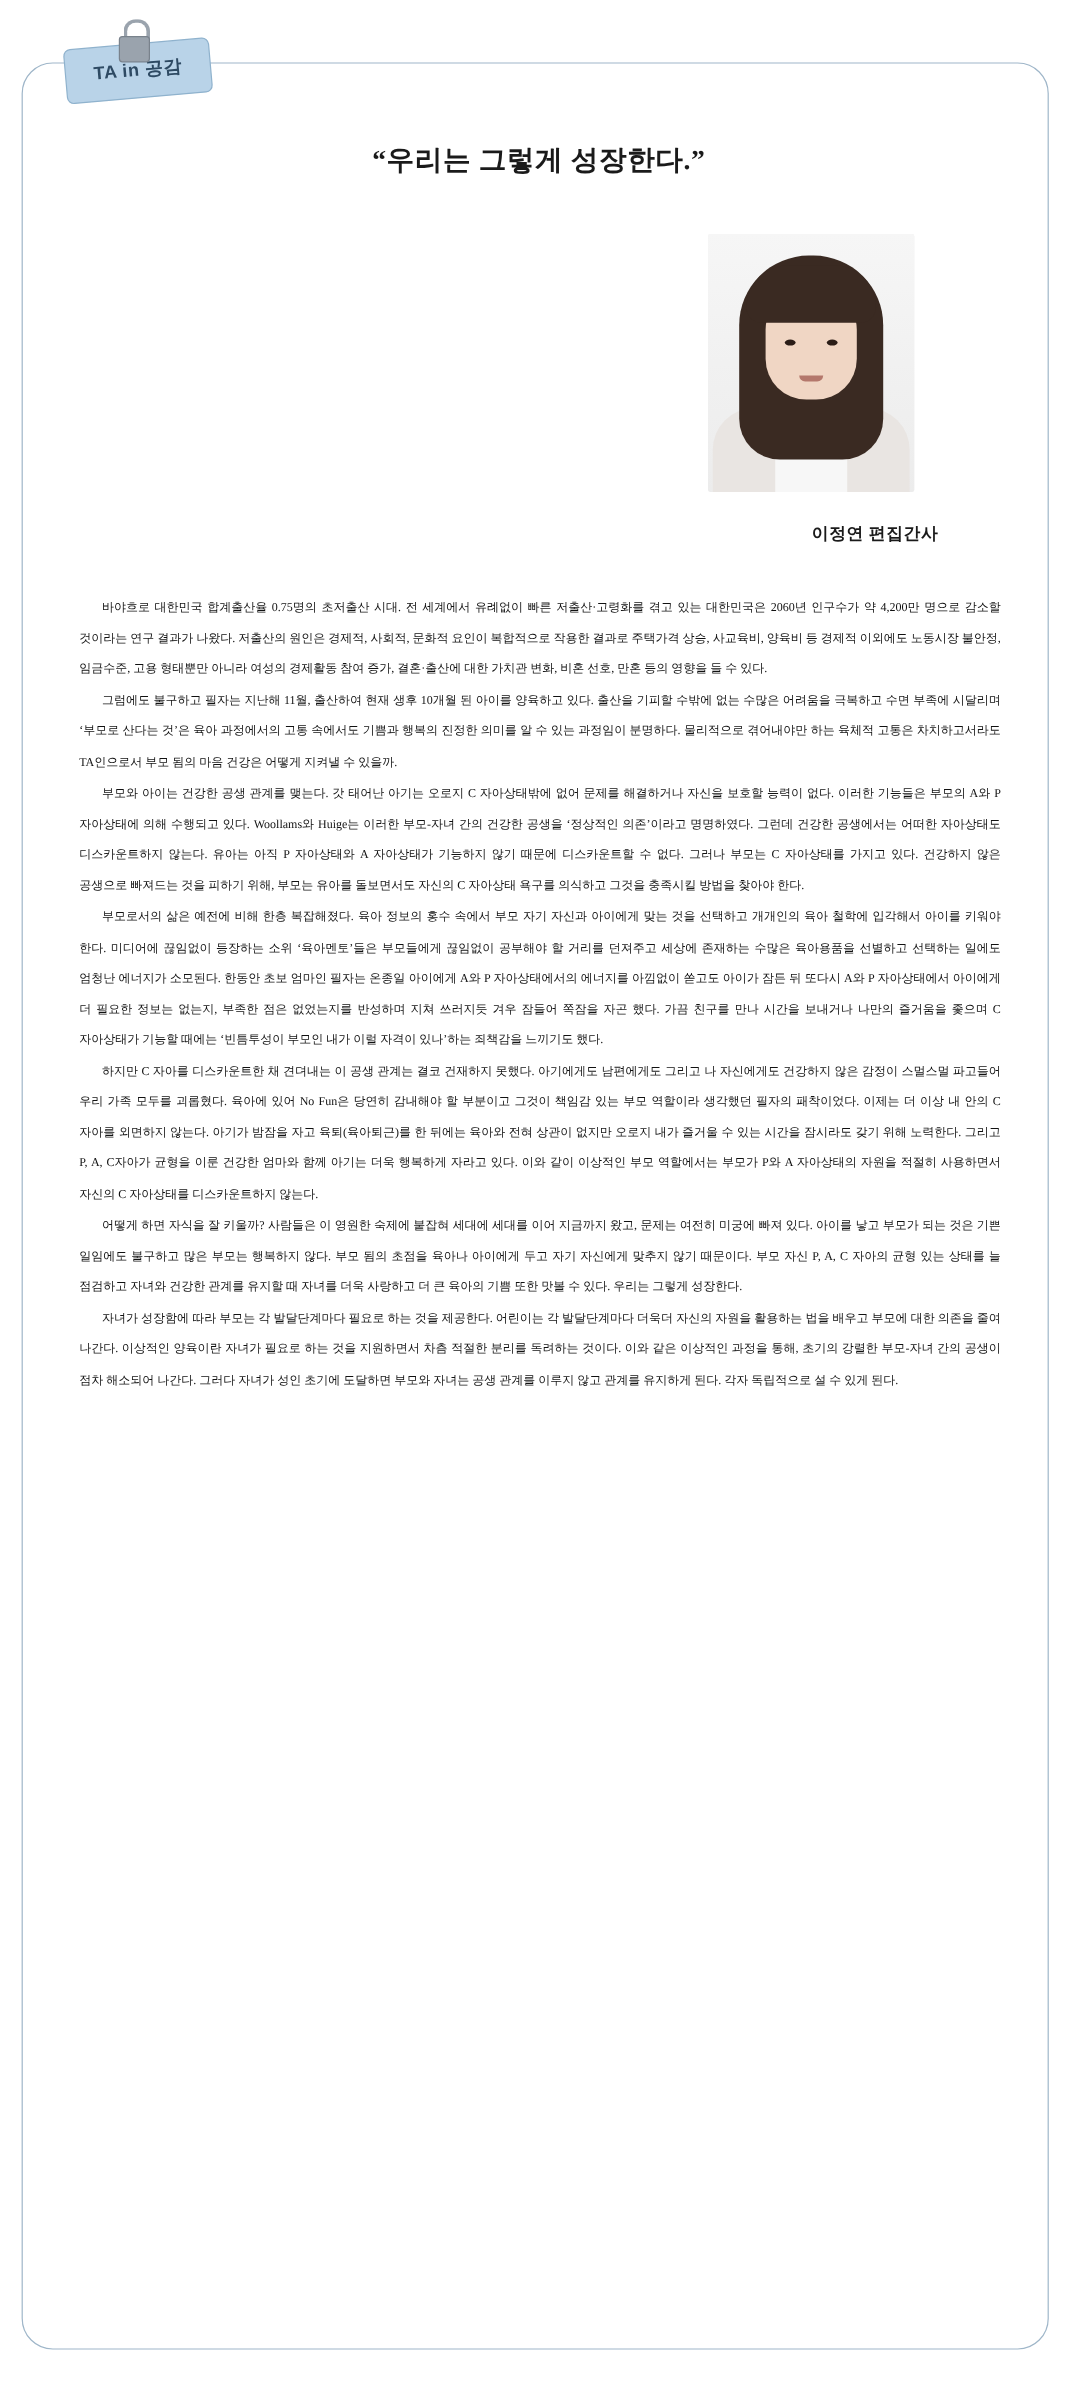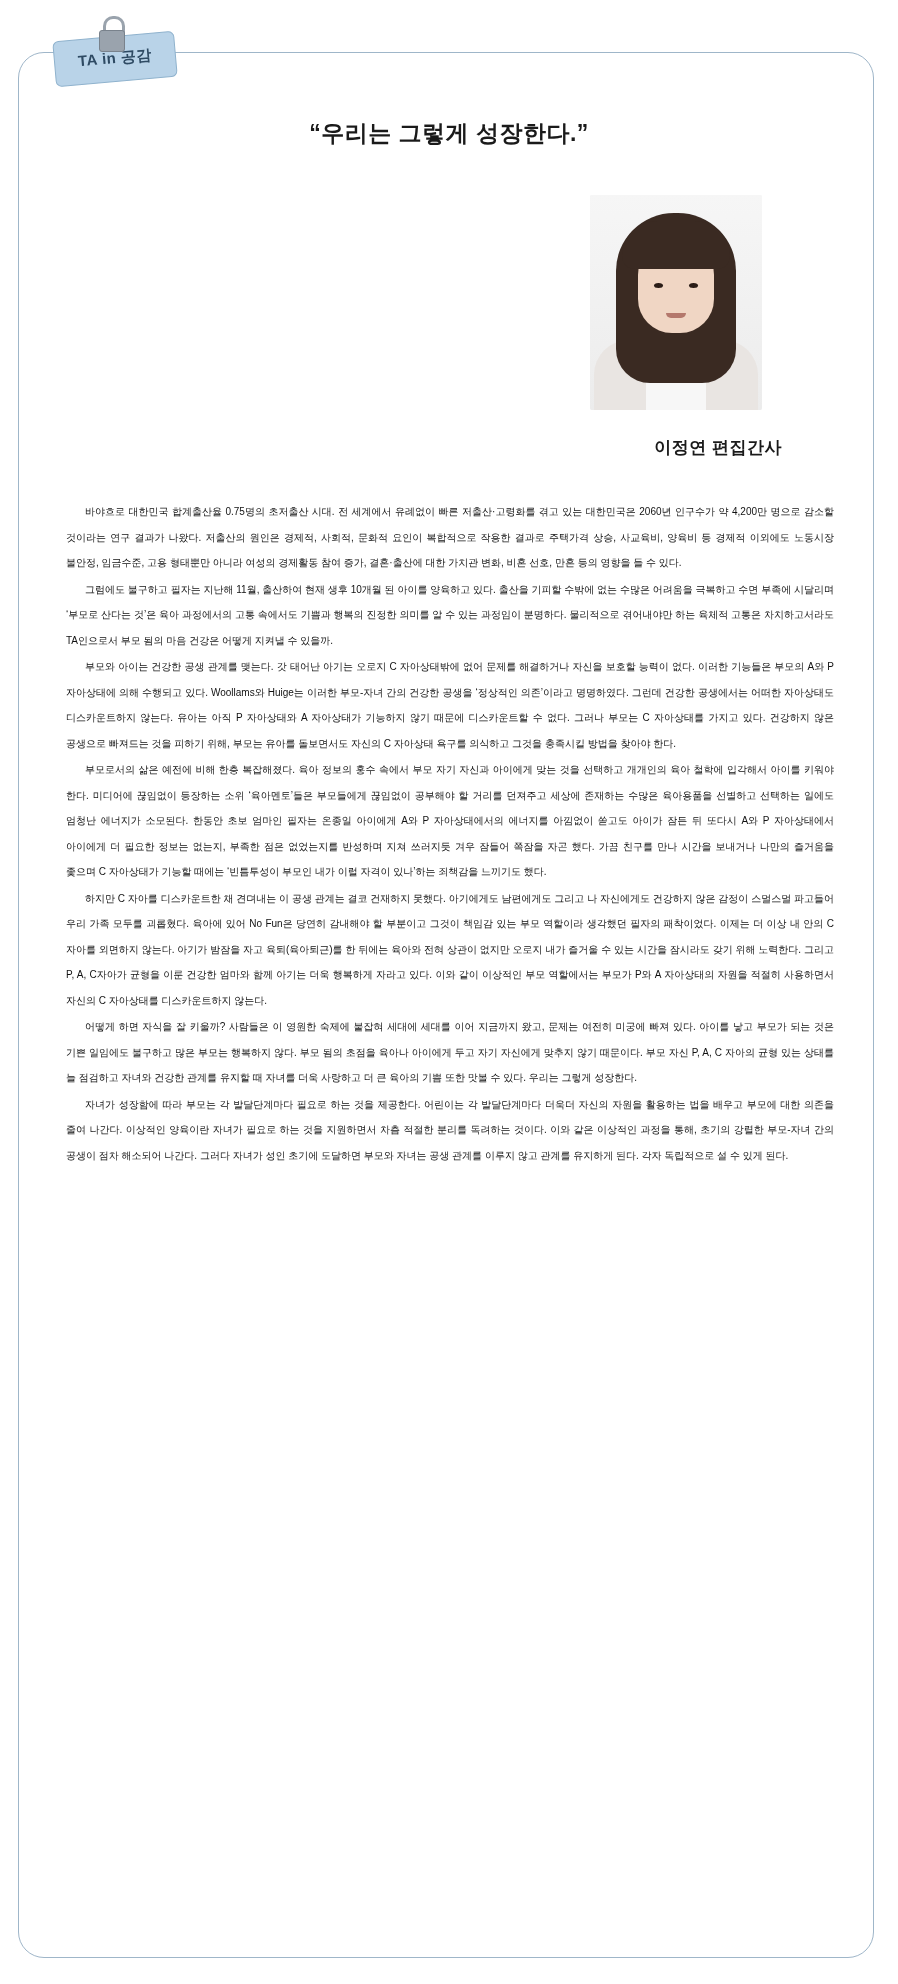--- a/index.html
+++ b/index.html
@@ -83,20 +83,21 @@
     border: 3px solid #9aa3ad;
     border-bottom: none;
     border-radius: 10px 10px 0 0;
   }
 
   .content {
     position: absolute;
     left: 58px;
     top: 96px;
     width: 782px;
+    font-family: Liberation Serif, serif;
   }
 
   .doc-title {
     text-align: center;
     font-size: 23px;
     font-weight: bold;
     color: #1a1a1a;
     letter-spacing: 0.5px;
     margin-top: 22px;
     margin-bottom: 0;
@@ -189,21 +190,21 @@
     height: 70px;
     background: #e9e5e2;
   }
   .photo .shoulder-l { left: 4px; border-radius: 40px 20px 0 0; }
   .photo .shoulder-r { right: 4px; border-radius: 20px 40px 0 0; }
 
   .byline {
     text-align: right;
     padding-right: 58px;
     margin-top: 26px;
-    font-size: 17px;
+    font-size: 14px;
     font-weight: bold;
     color: #1a1a1a;
     letter-spacing: 0.5px;
   }
 
   .article {
     margin-top: 40px;
     padding: 0 6px 0 8px;
   }
   .article p {

